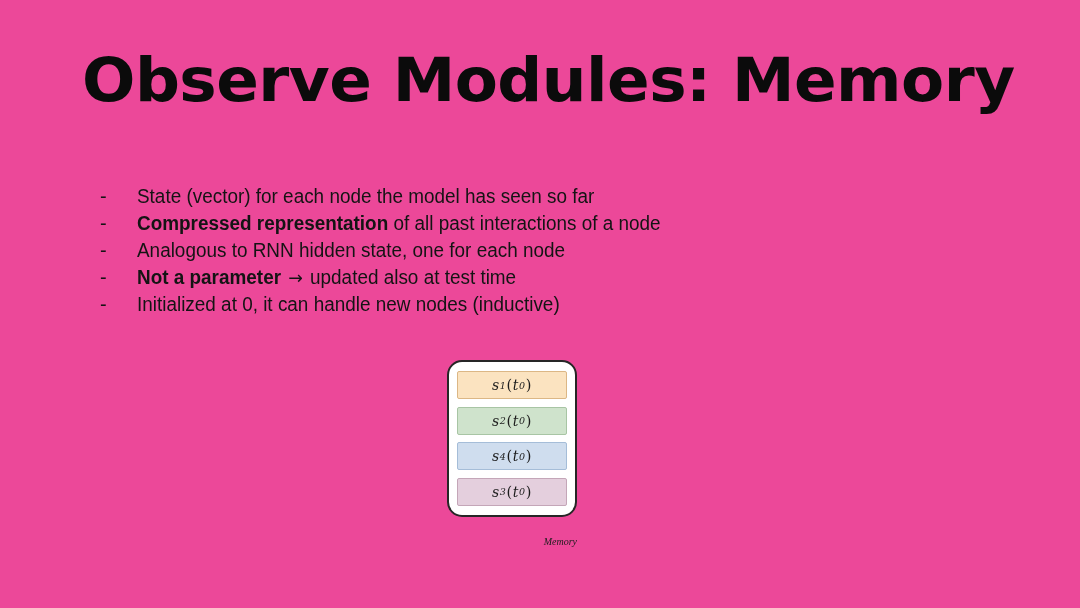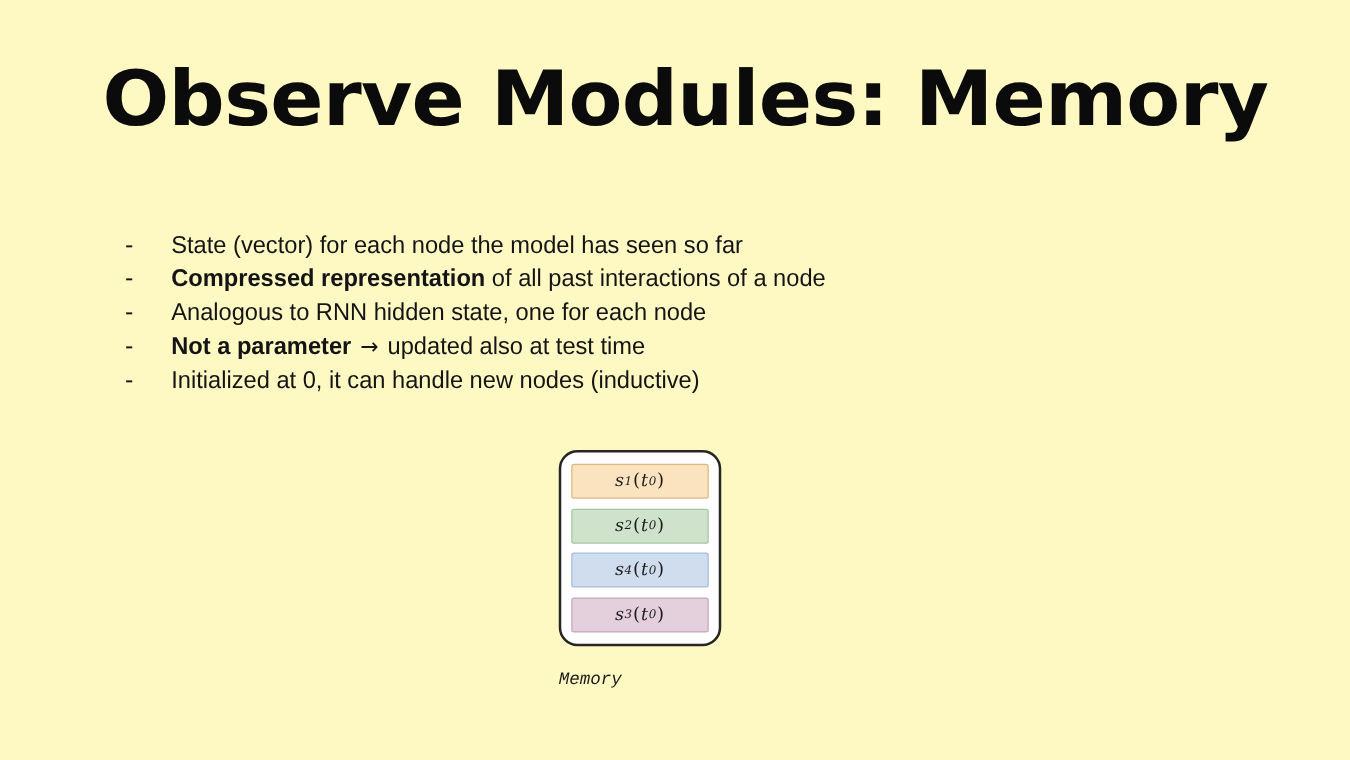--- a/index.html
+++ b/index.html
@@ -13,21 +13,21 @@
     background: #ffffff;
     font-family: "Liberation Sans", sans-serif;
     overflow: hidden;
     position: relative;
     -webkit-font-smoothing: antialiased;
   }
 
   .slide {
     position: absolute;
     inset: 0;
-    background: #fef9c3;
+    background: #ec4899;
   }
 
   
   .slide-title {
     position: absolute;
     left: 82px;
     top: 48px;
     font-family: "DejaVu Sans", sans-serif;
     font-size: 61px;
     font-weight: 700;
@@ -122,25 +122,25 @@
     font-size: 14.5px;
     padding: 0 0.5px;
   }
   .slot-1 { background: #fbe3c0; border: 1px solid #dcb785; }
   .slot-2 { background: #cfe3cc; border: 1px solid #a8c5a4; }
   .slot-3 { background: #cfddee; border: 1px solid #a5bdd8; }
   .slot-4 { background: #e4cfdd; border: 1px solid #c4a6b8; }
 
   .memory-caption {
     width: 130px;
-    text-align: left;
+    text-align: right;
     margin-top: 19px;
-    font-family: Liberation Mono, monospace;
+    font-family: Liberation Serif, serif;
     font-style: italic;
-    font-size: 14px;
+    font-size: 10px;
     color: #1c1c1c;
   }
 </style>
 </head>
 <body>
 
 <div class="slide">
 
   <div class="slide-title">Observe Modules: Memory</div>
 

